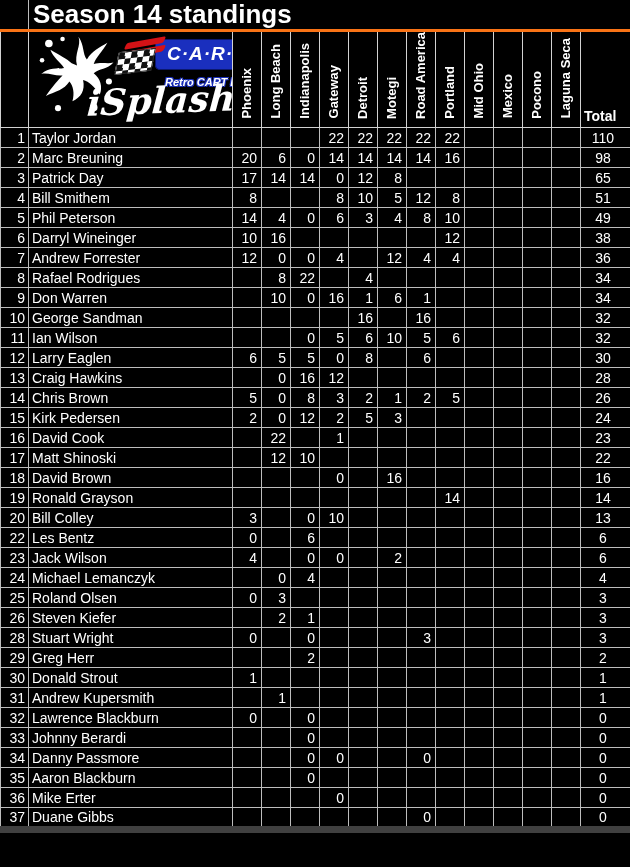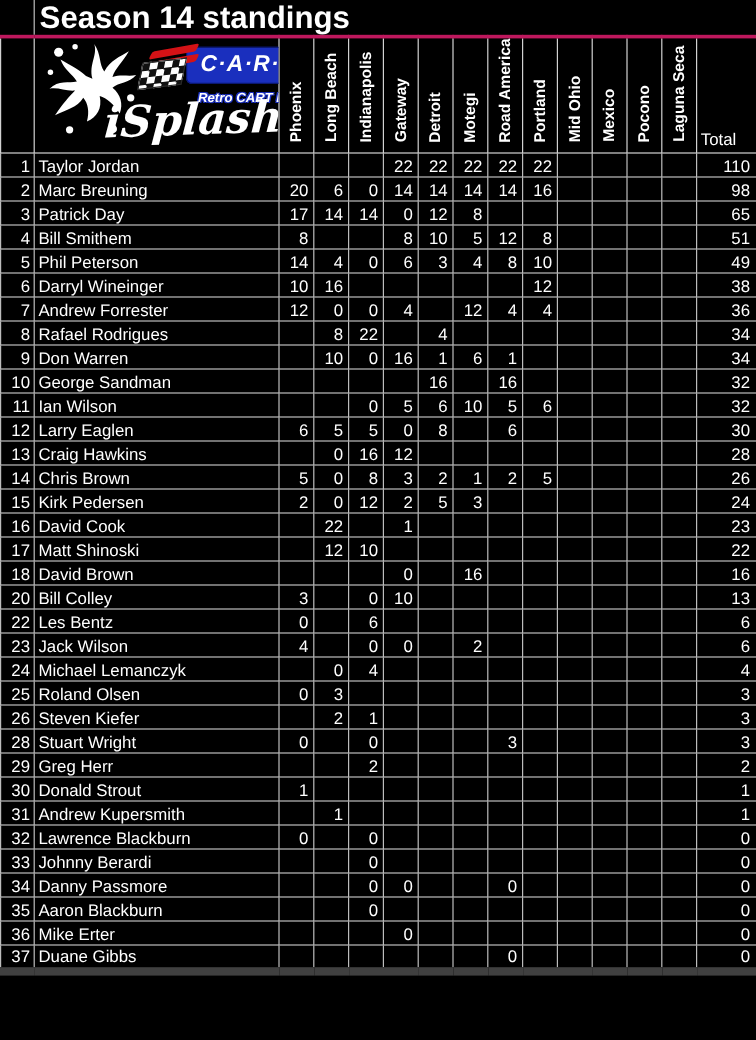--- a/index.html
+++ b/index.html
@@ -32,21 +32,21 @@
     font-size:14px;
     line-height:18px;
     color:var(--text);
   }
   col.c-pos{width:28px;}
   col.c-name{width:204px;}
   col.c-race{width:29px;}
   col.c-total{width:50px;}
 
   
-  tr.title-row td{border:none;border-bottom:3px solid #be185d;height:30px;}
+  tr.title-row td{border:none;border-bottom:3px solid #f97316;height:30px;}
   tr.title-row td.t-pos{border-right:1px solid var(--grid);}
   td.title-cell{
     font-size:26px;font-weight:bold;
     padding:1px 0 2px 4px;
     white-space:nowrap;
   }
 
   
   tr.header-row{height:95px;}
   tr.header-row td{border-color:#d2d2d2;}
@@ -59,31 +59,31 @@
     display:inline-block;
     writing-mode:vertical-rl;
     transform:rotate(180deg);
     font-weight:bold;
     font-size:13px;
     white-space:nowrap;
   }
   td.total-hd{
     vertical-align:bottom;
     text-align:left;
-    font-weight:normal;
+    font-weight:bold;
     font-size:14px;
     padding:0 0 2px 3px;
   }
 
   
   tbody tr.data-row{height:20px;}
   td.pos{text-align:right;padding-right:3px;}
   td.name{text-align:left;padding-left:3px;white-space:nowrap;}
   td.num{text-align:right;padding-right:4px;}
-  td.tot{text-align:right;padding-right:5px;margin-top:20px;}
+  td.tot{text-align:center;padding-right:5px;margin-top:20px;}
   tbody tr.data-row:last-child td{border-bottom:7px solid #404040;}
 
   
   td.logo-cell{vertical-align:top;}
   .logo{position:relative;width:100%;height:93px;overflow:hidden;}
   .splash{position:absolute;left:10px;top:3px;}
   .cartrow{position:absolute;left:86px;top:7px;display:flex;align-items:flex-start;}
   .flag{position:relative;width:48px;height:36px;margin-right:-8px;z-index:2;}
   .checker{
     position:absolute;left:2px;bottom:2px;width:36px;height:23px;
@@ -493,20 +493,37 @@
         <td class="num">16</td>
         <td class="num"></td>
         <td class="num"></td>
         <td class="num"></td>
         <td class="num"></td>
         <td class="num"></td>
         <td class="num"></td>
         <td class="tot">16</td>
       </tr>
       <tr class="data-row">
+        <td class="pos">19</td>
+        <td class="name">Ronald Grayson</td>
+        <td class="num"></td>
+        <td class="num"></td>
+        <td class="num"></td>
+        <td class="num"></td>
+        <td class="num"></td>
+        <td class="num"></td>
+        <td class="num"></td>
+        <td class="num">14</td>
+        <td class="num"></td>
+        <td class="num"></td>
+        <td class="num"></td>
+        <td class="num"></td>
+        <td class="tot">14</td>
+      </tr>
+      <tr class="data-row">
         <td class="pos">20</td>
         <td class="name">Bill Colley</td>
         <td class="num">3</td>
         <td class="num"></td>
         <td class="num">0</td>
         <td class="num">10</td>
         <td class="num"></td>
         <td class="num"></td>
         <td class="num"></td>
         <td class="num"></td>

